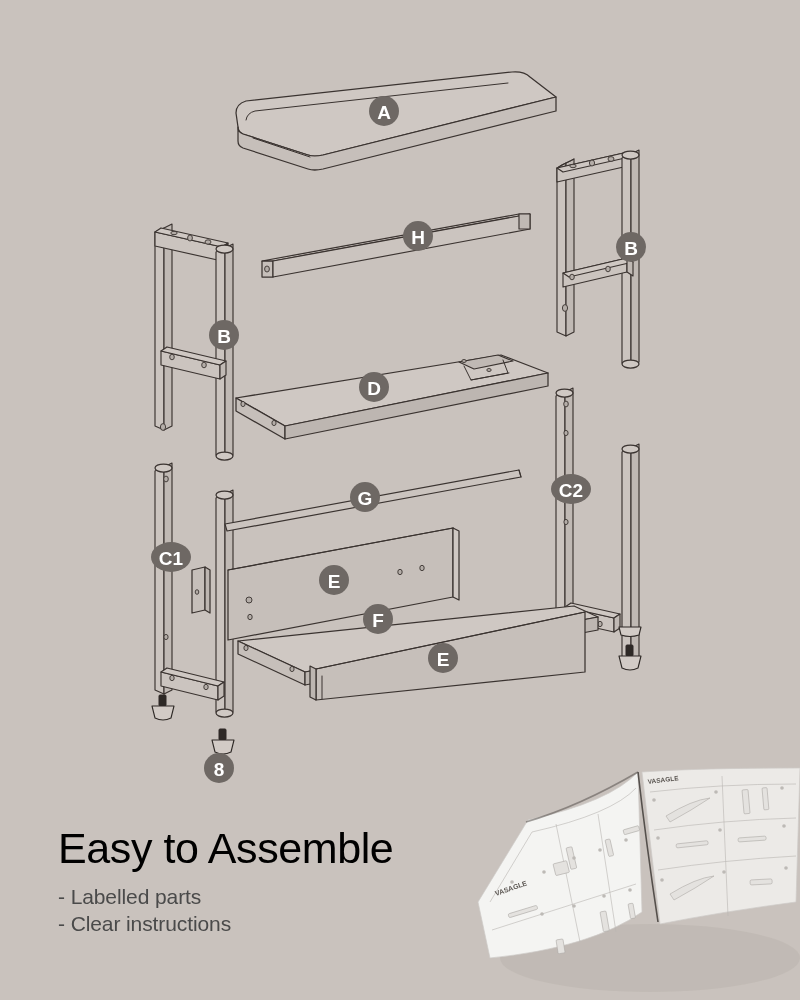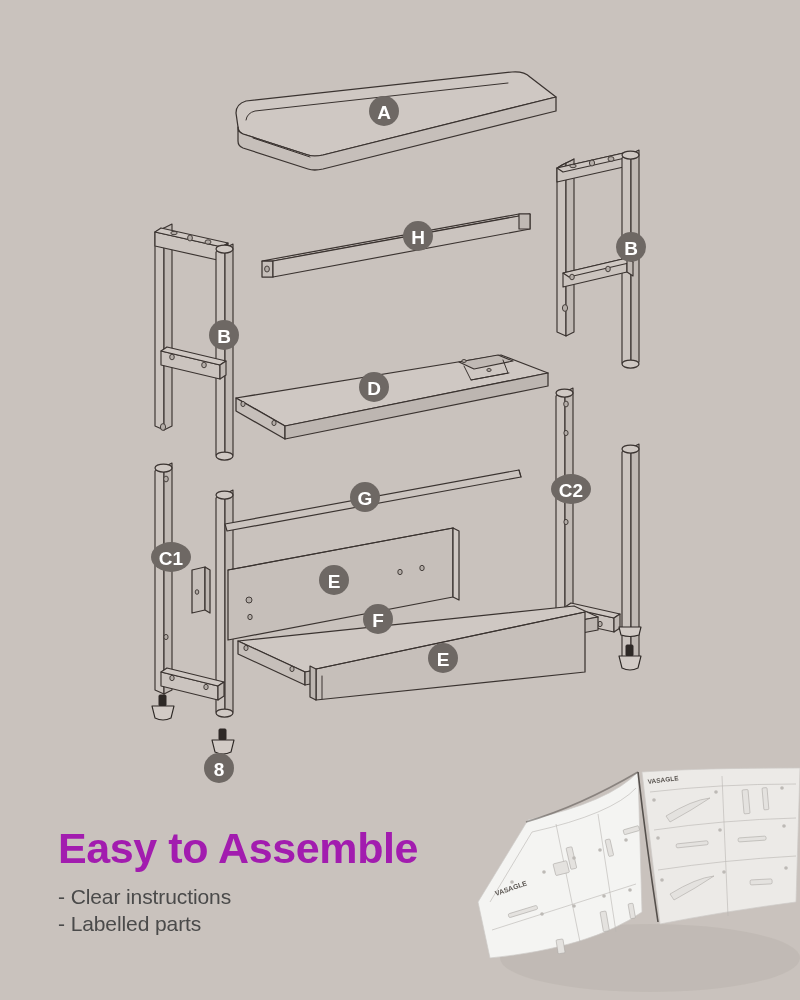--- a/index.html
+++ b/index.html
@@ -29,22 +29,22 @@
   }
   .headline-block {
     position: absolute;
     left: 58px;
     top: 826px;
     width: 430px;
   }
   .headline {
     font-size: 43px;
     line-height: 1.04;
-    color: #a21caf;
-    font-weight: 700;
+    color: #000000;
+    font-weight: 400;
     letter-spacing: -0.4px;
     margin: 0 0 12px 0;
     white-space: nowrap;
   }
   .bullet {
     font-size: 21px;
     line-height: 1.32;
     color: #4a4a4a;
     font-weight: 400;
     letter-spacing: -0.1px;
@@ -338,22 +338,22 @@
           <ellipse class="badge-el" cx="219" cy="768" rx="15" ry="15"></ellipse>
           <text class="badge-tx" x="219" y="769" font-size="19">8</text>
         </g>
 
       </g>
     </svg>
   </div>
 
   <div class="headline-block">
     <div class="headline">Easy to Assemble</div>
+    <div class="bullet">- Labelled parts</div>
     <div class="bullet">- Clear instructions</div>
-    <div class="bullet">- Labelled parts</div>
   </div>
 
   <div class="booklet-layer">
     <svg width="340" height="240" viewBox="0 0 340 240">
 
       <ellipse class="bk-shadow" cx="180" cy="196" rx="150" ry="34" opacity="0.45"></ellipse>
 
       <g>
         <path class="bk-page" d="M8,140 L58,58 Q140,40 168,10 L172,150 Q120,186 20,196 Z"></path>
         <path class="bk-line" d="M20,140 L62,70 Q142,52 166,26"></path>

